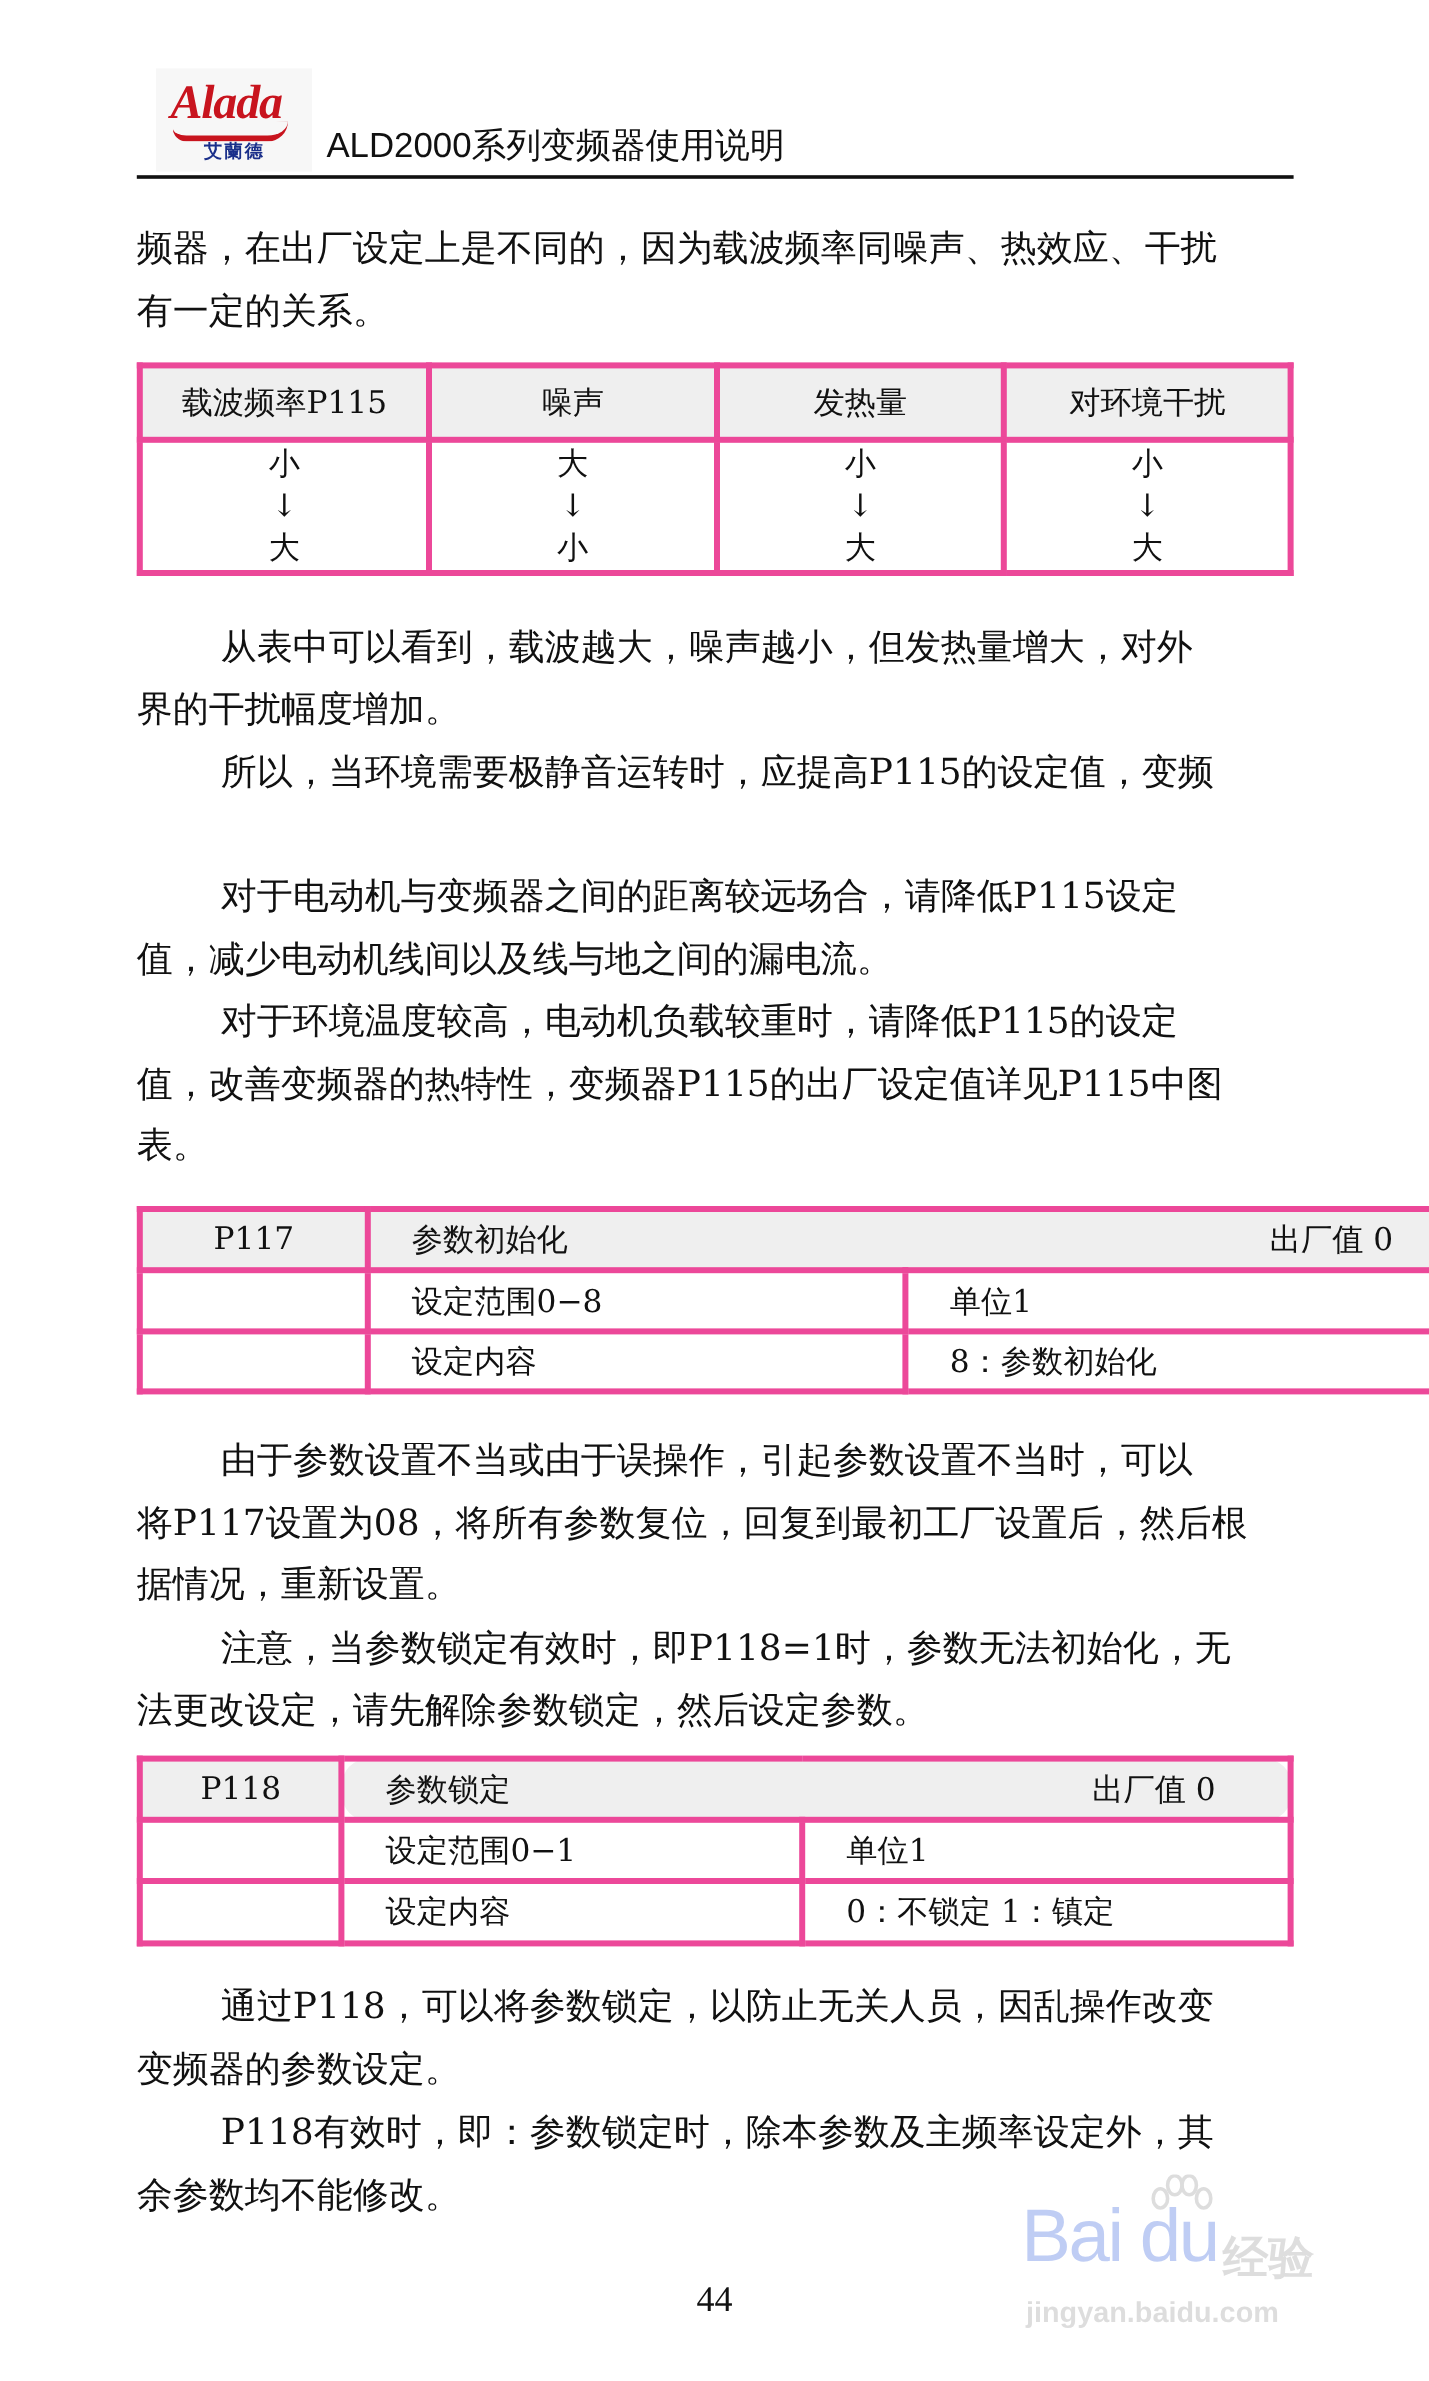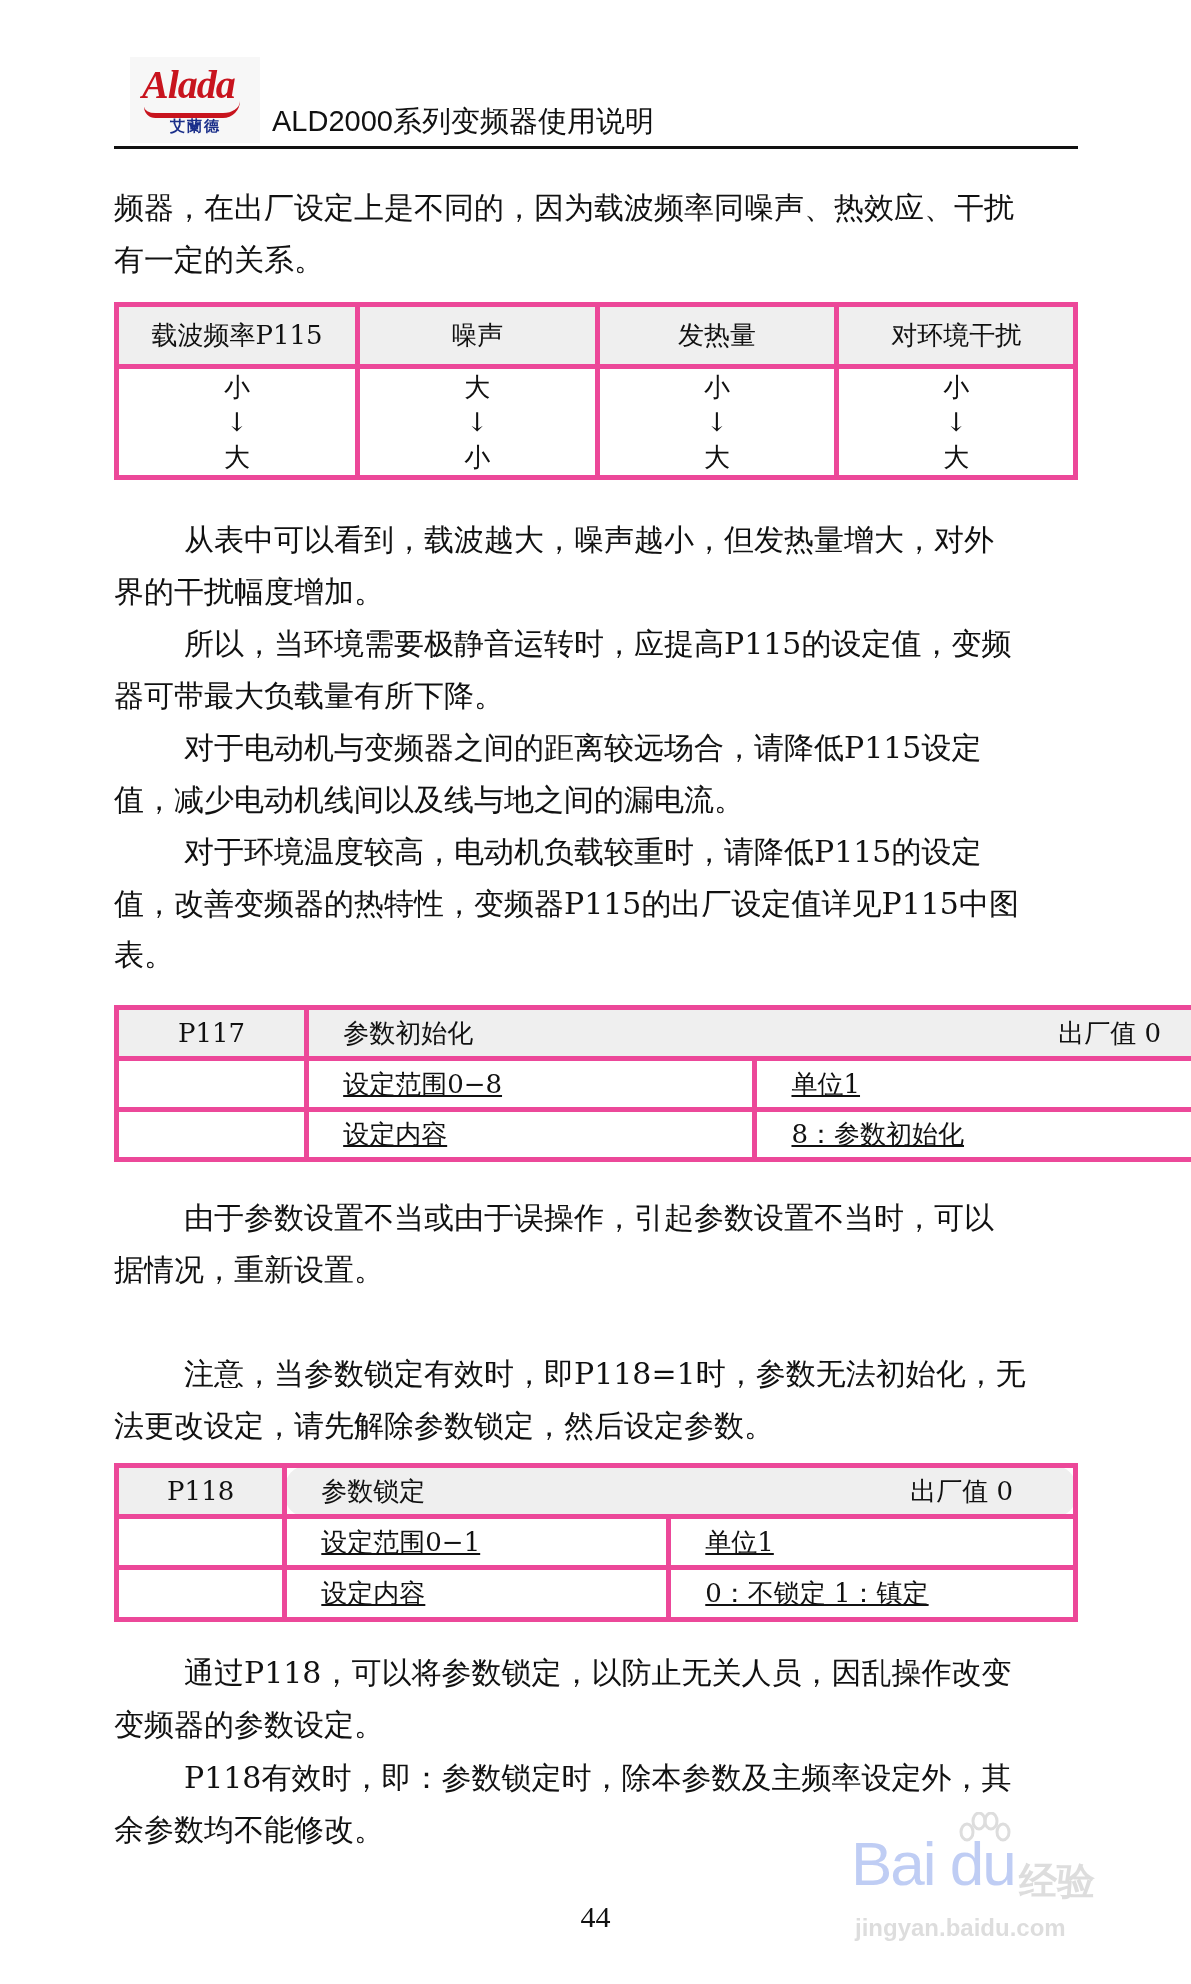--- a/index.html
+++ b/index.html
@@ -11,21 +11,21 @@
   .logo-cn{position:absolute;left:40px;top:60px;font-family:"DejaVu Sans",sans-serif;font-weight:bold;font-size:15px;color:#1a2f8a;letter-spacing:2px;}
   .header-title{left:272px;top:102px;font-family:Liberation Sans, sans-serif;font-size:29px;color:#111;white-space:nowrap;}
   .header-rule{left:114px;top:146px;width:964px;height:3px;background:#111;}
   .para{left:114px;width:964px;font-size:30px;line-height:51.5px;white-space:nowrap;}
   .para .ln{display:block;height:51.5px;}
   .indent{padding-left:70px;}
   table.grid{position:absolute;border-collapse:collapse;font-size:26px;}
   table.grid td{border:5px solid #ec4899;padding:0;}
   table.grid tr.hdr td{background:#efefef;}
   .cell-c{text-align:center;}
-  .cell-l{text-align:left;padding-left:34px !important;text-decoration:underline;}
+  .cell-l{text-align:left;padding-left:34px !important;}
   .page-no{left:0;width:1191px;top:1900px;text-align:center;font-size:30px;font-family:"Liberation Serif",serif;}
   .wm{left:851px;top:1812px;width:264px;height:140px;opacity:.28;}
   .wm-main{position:absolute;left:0;top:16px;font-family:"Liberation Sans",sans-serif;font-weight:normal;font-size:62px;color:#1d4ed8;letter-spacing:-2px;}
   .wm-cn{position:absolute;left:168px;top:44px;font-family:"DejaVu Sans",sans-serif;font-weight:bold;font-size:38px;color:#888;}
   .wm-url{position:absolute;left:4px;top:102px;font-family:"Liberation Sans",sans-serif;font-weight:bold;font-size:24px;color:#888;}
   .wm-paw{position:absolute;left:104px;top:0;width:58px;height:40px;}
 </style>
 </head>
 <body>
 
@@ -80,21 +80,20 @@
   </tr>
 </tbody>
   </table>
 
 <div class="abs para" style="top:514px;">
   <span class="ln indent">从表中可以看到，载波越大，噪声越小，但发热量增大，对外</span>
   <span class="ln">界的干扰幅度增加。</span>
 </div>
 <div class="abs para" style="top:618px;">
   <span class="ln indent">所以，当环境需要极静音运转时，应提高P115的设定值，变频</span>
-  <span class="ln">器可带最大负载量有所下降。</span>
 </div>
 <div class="abs para" style="top:722px;">
   <span class="ln indent">对于电动机与变频器之间的距离较远场合，请降低P115设定</span>
   <span class="ln">值，减少电动机线间以及线与地之间的漏电流。</span>
 </div>
 <div class="abs para" style="top:826px;">
   <span class="ln indent">对于环境温度较高，电动机负载较重时，请降低P115的设定</span>
   <span class="ln">值，改善变频器的热特性，变频器P115的出厂设定值详见P115中图</span>
   <span class="ln">表。</span>
 </div>
@@ -121,20 +120,21 @@
   <tr style="height:50px;">
     <td></td>
     <td class="cell-l">设定内容</td>
     <td class="cell-l">8：参数初始化</td>
   </tr>
 </tbody>
   </table>
 
 <div class="abs para" style="top:1192px;">
   <span class="ln indent">由于参数设置不当或由于误操作，引起参数设置不当时，可以</span>
+  <span class="ln">将P117设置为08，将所有参数复位，回复到最初工厂设置后，然后根</span>
   <span class="ln">据情况，重新设置。</span>
 </div>
 <div class="abs para" style="top:1348px;">
   <span class="ln indent">注意，当参数锁定有效时，即P118=1时，参数无法初始化，无</span>
   <span class="ln">法更改设定，请先解除参数锁定，然后设定参数。</span>
 </div>
 
 <table class="grid" style="left:114px;top:1463px;width:964px;height:154px;">
   <colgroup>
       <col style="width:169px">

